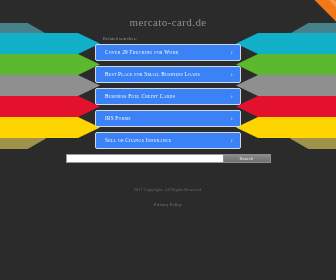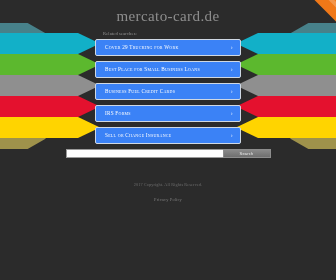--- a/index.html
+++ b/index.html
@@ -98,23 +98,23 @@
   }
 
   
   .content {
     position: relative;
     z-index: 5;
     width: 336px;
     text-align: center;
   }
   .domain-title {
-    margin: 0;
+    margin: 8px;
     padding-top: 8px;
-    font-size: 15px;
+    font-size: 11px;
     font-weight: normal;
     letter-spacing: 0.4px;
     color: #8e8e8e;
     font-family: "Liberation Serif", serif;
   }
   .related-label {
     margin: 6px 0 0 0;
     padding-left: 8px;
     text-align: left;
     width: 128px;

